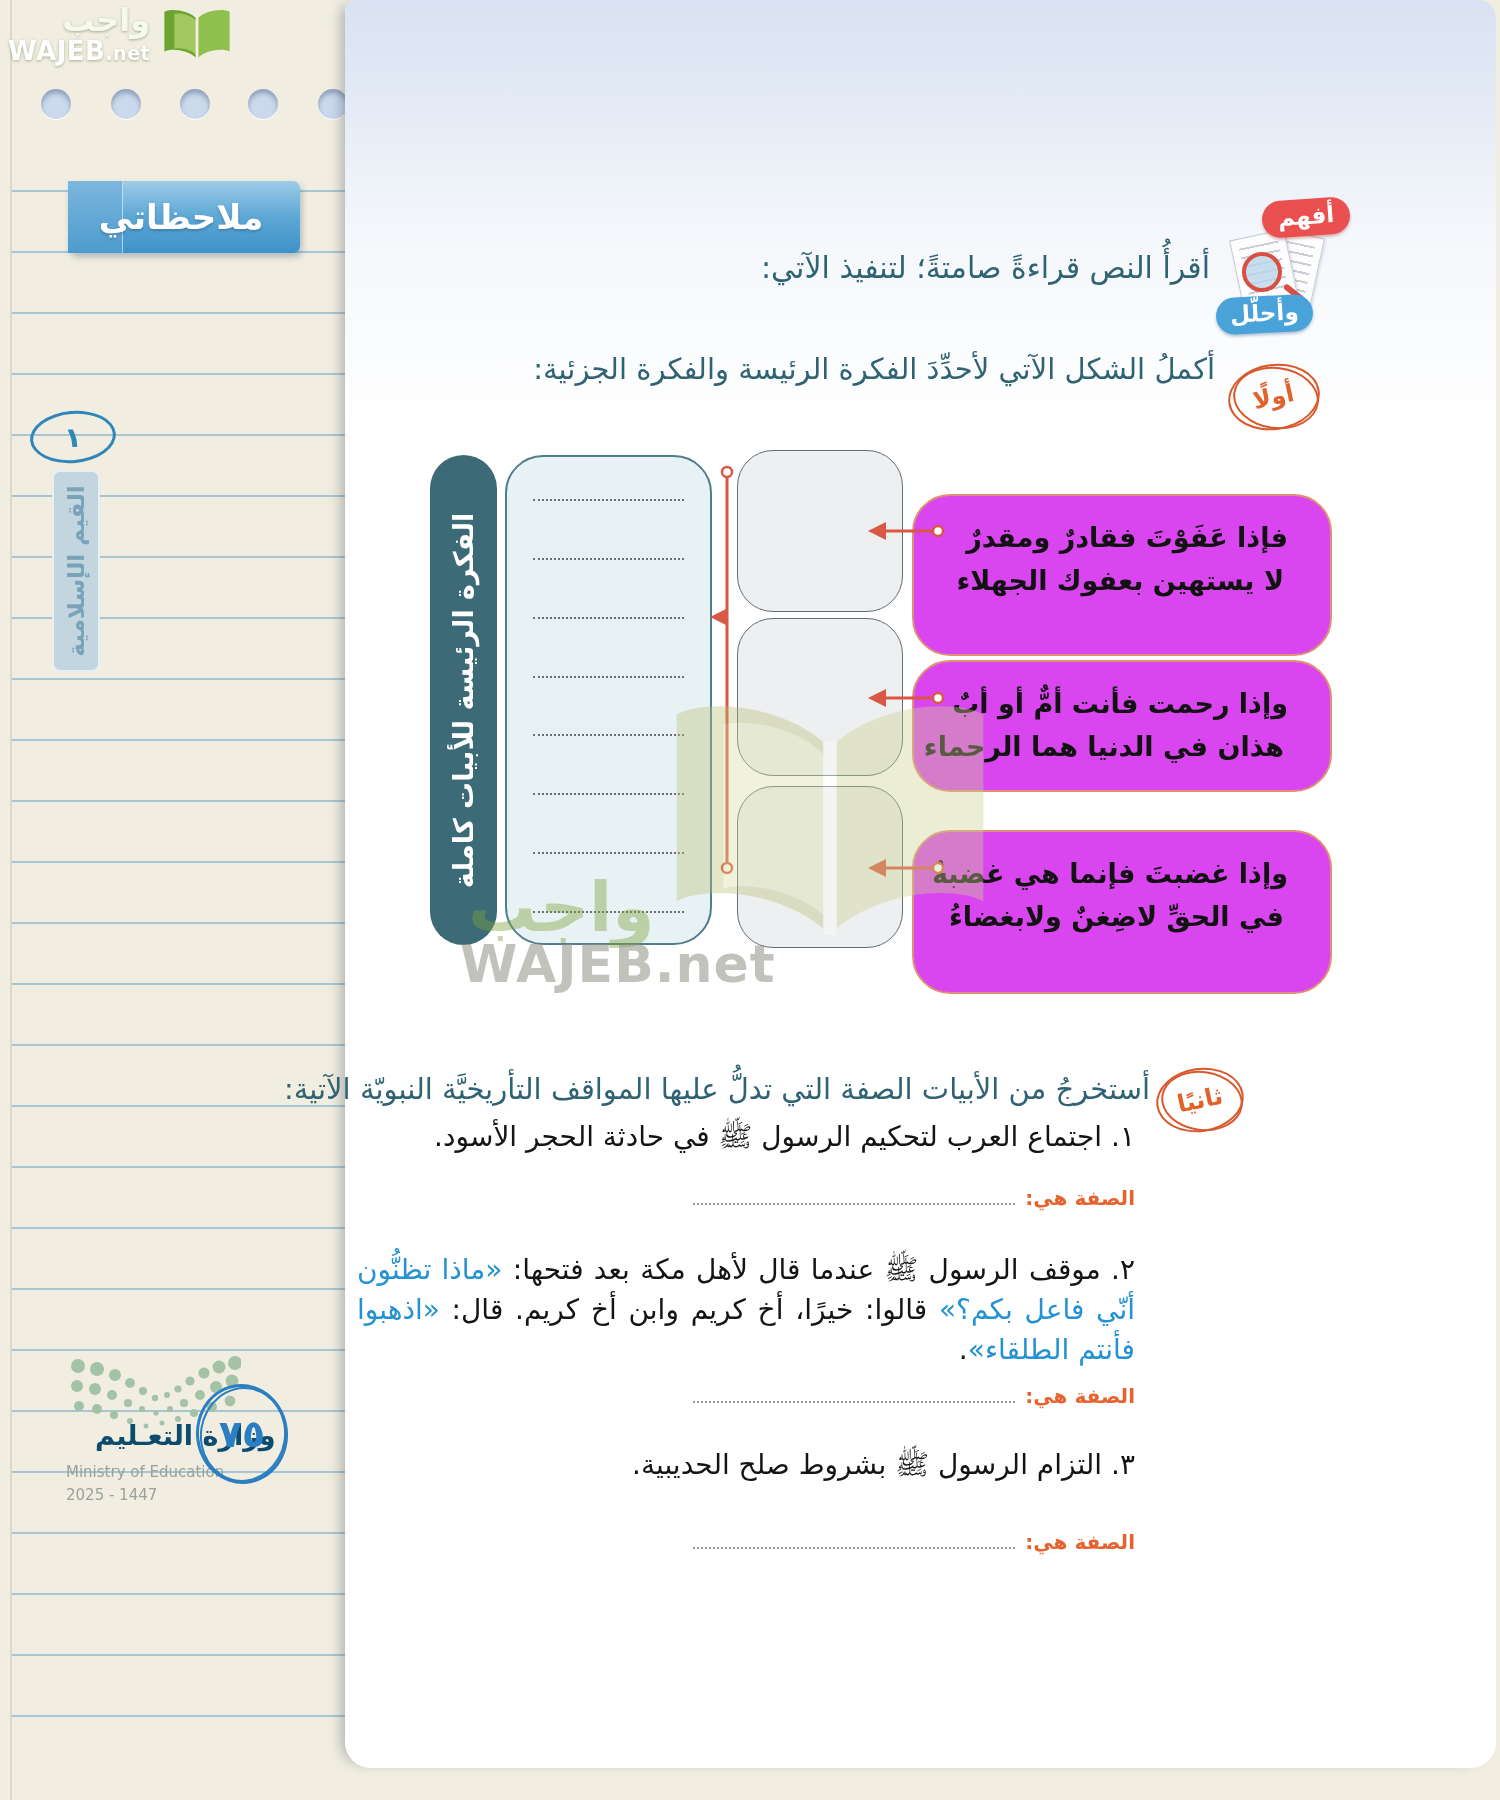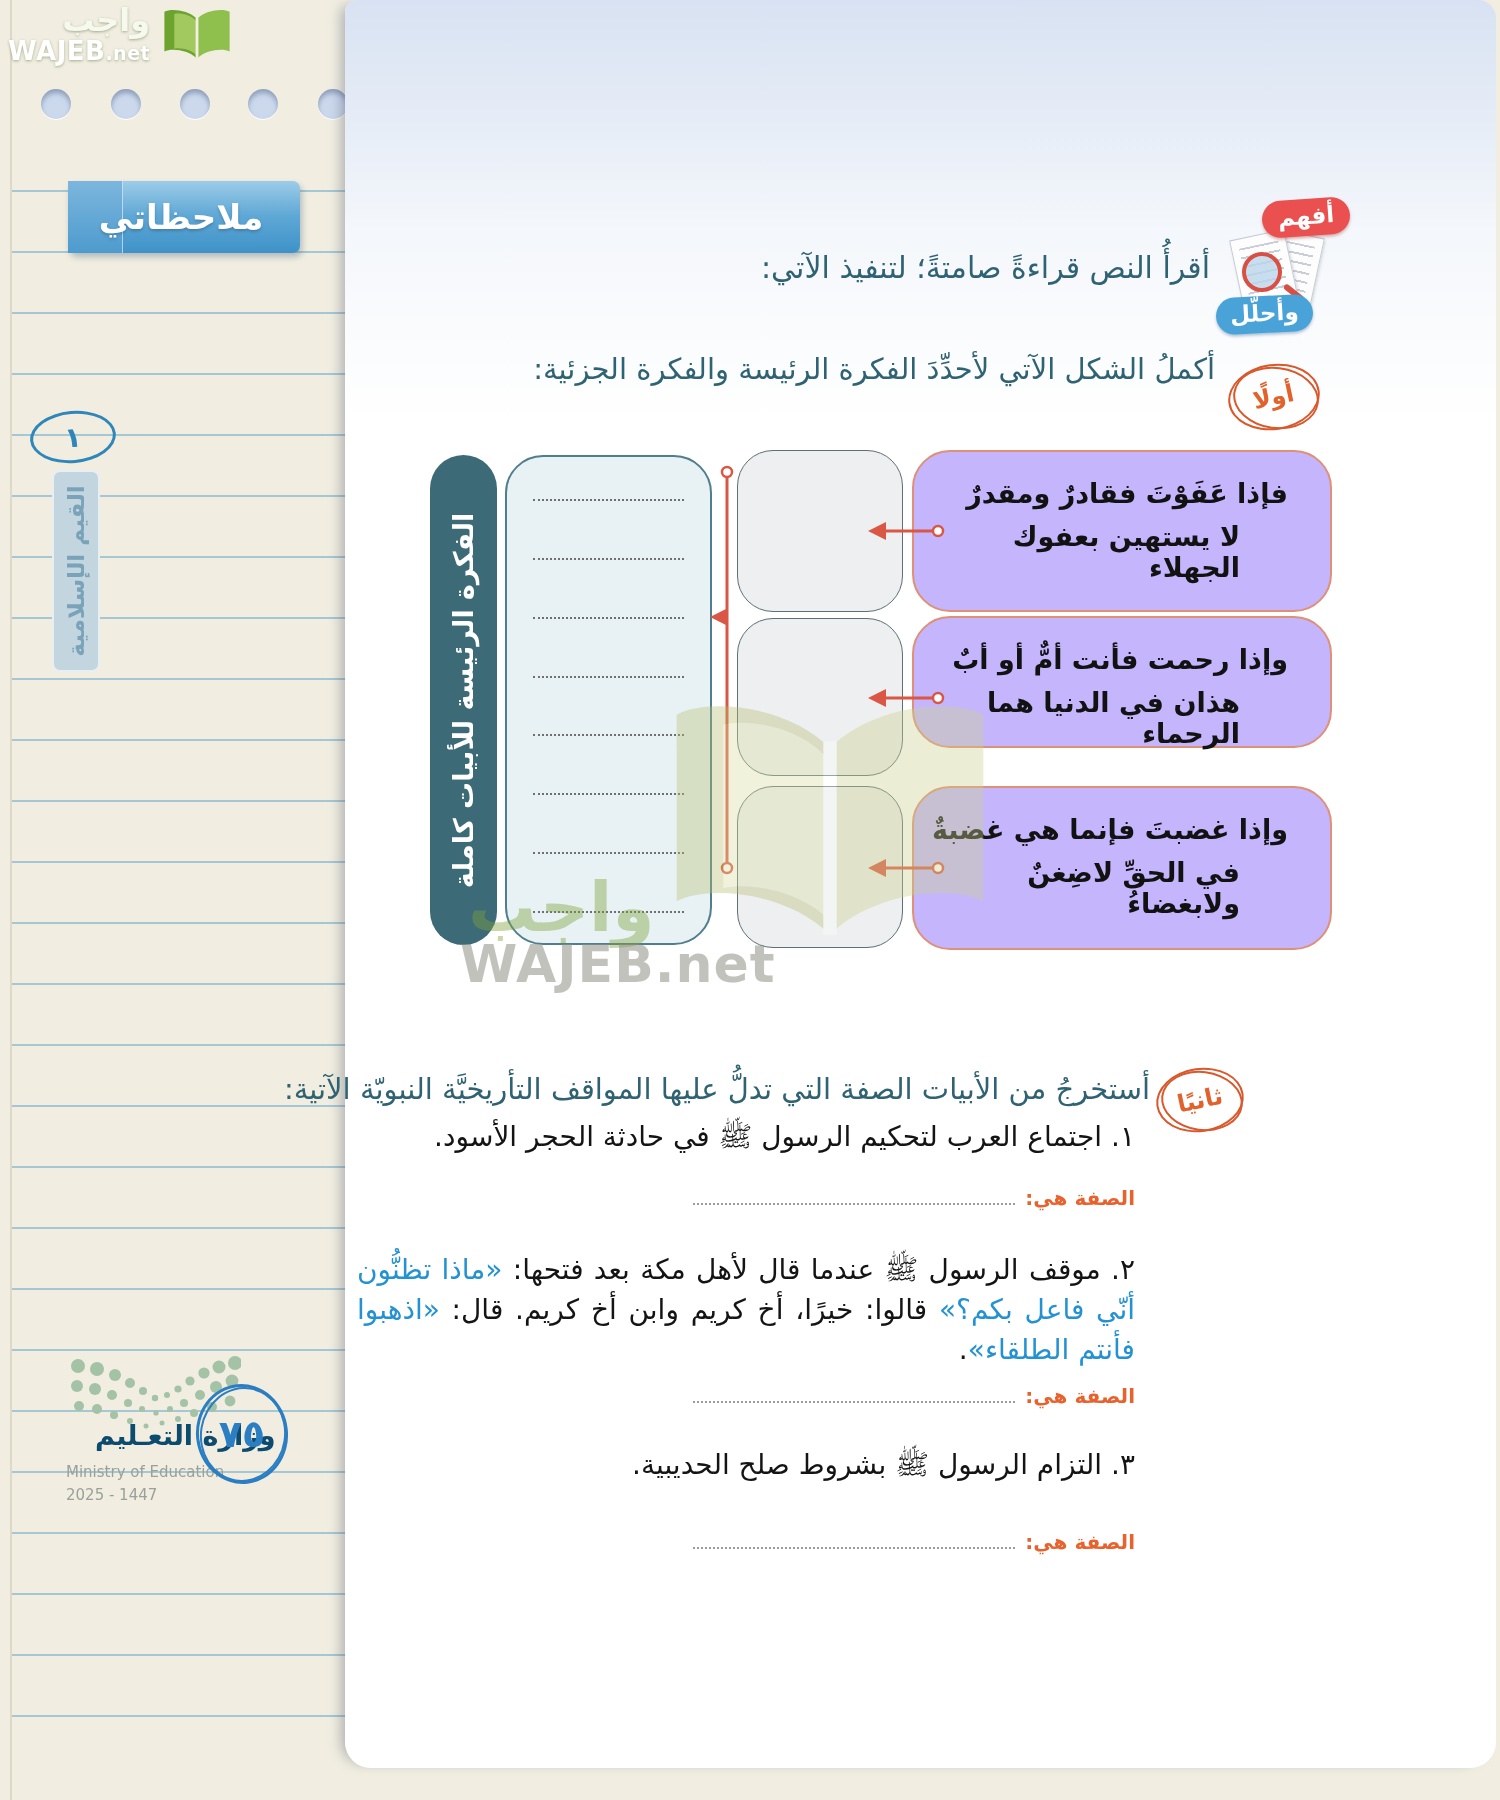--- a/index.html
+++ b/index.html
@@ -92,25 +92,25 @@
             color:#fff; font-size:27px; font-weight:bold; }
   .blue-box { position:absolute; left:505px; top:455px; width:207px; height:490px; z-index:2;
             background:#e8f2f5; border:2px solid #517e8d; border-radius:38px;
             display:flex; flex-direction:column; justify-content:space-between;
             padding:42px 26px 30px; }
   .dotline { display:block; border-bottom:2.5px dotted #6f6f6f; height:0; }
   .gray-box { position:absolute; left:737px; width:166px; z-index:2;
             background:#edeff0; border:1.5px solid #5d6e75; border-radius:36px; }
   .g1 { top:450px; height:162px; } .g2 { top:618px; height:158px; } .g3 { top:786px; height:162px; }
   .pink-box { position:absolute; left:912px; width:420px; z-index:2;
-            background:#c4b5fd; border:2px solid #df9076; border-radius:38px;
-            direction:rtl; color:#121212; font-weight:bold; font-size:27px; }
+            background:#d946ef; border:2px solid #df9076; border-radius:38px;
+            direction:rtl; color:#121212; font-weight:bold; font-size:27px;margin-top:44px; }
   .p1 { top:450px; height:162px; } .p2 { top:616px; height:132px; } .p3 { top:786px; height:164px; }
   .vl1 { margin-top:26px; text-align:right; padding-right:42px; }
-  .vl2 { margin-top:12px; text-align:right; padding-right:90px; }
+  .vl2 { margin-top:12px; text-align:right; padding-right:46px; }
   .connectors { position:absolute; left:420px; top:440px; z-index:2; }
 
   
   .wm-book { position:absolute; left:640px; top:688px; z-index:3; opacity:.38; pointer-events:none; }
   .wm-ar { position:absolute; left:468px; top:868px; z-index:3; font-size:68px; font-weight:bold;
            color:#7fa23a; opacity:.42; direction:rtl; pointer-events:none; }
   .wm-en { position:absolute; left:460px; top:934px; z-index:3; font-size:52px; font-weight:bold;
            color:#8e9285; opacity:.55; letter-spacing:1px; pointer-events:none; }
 
   

